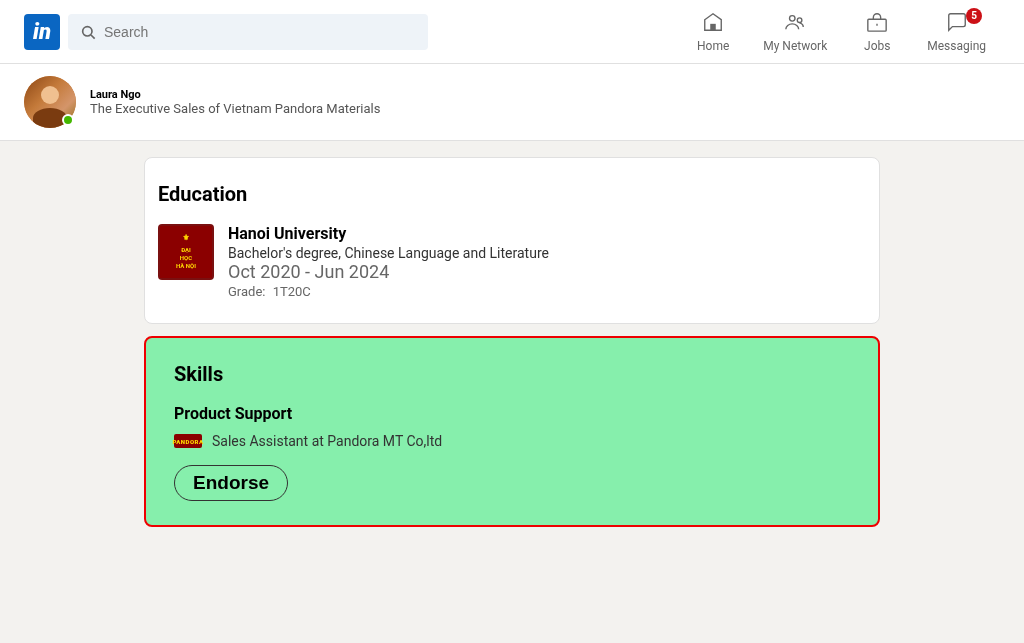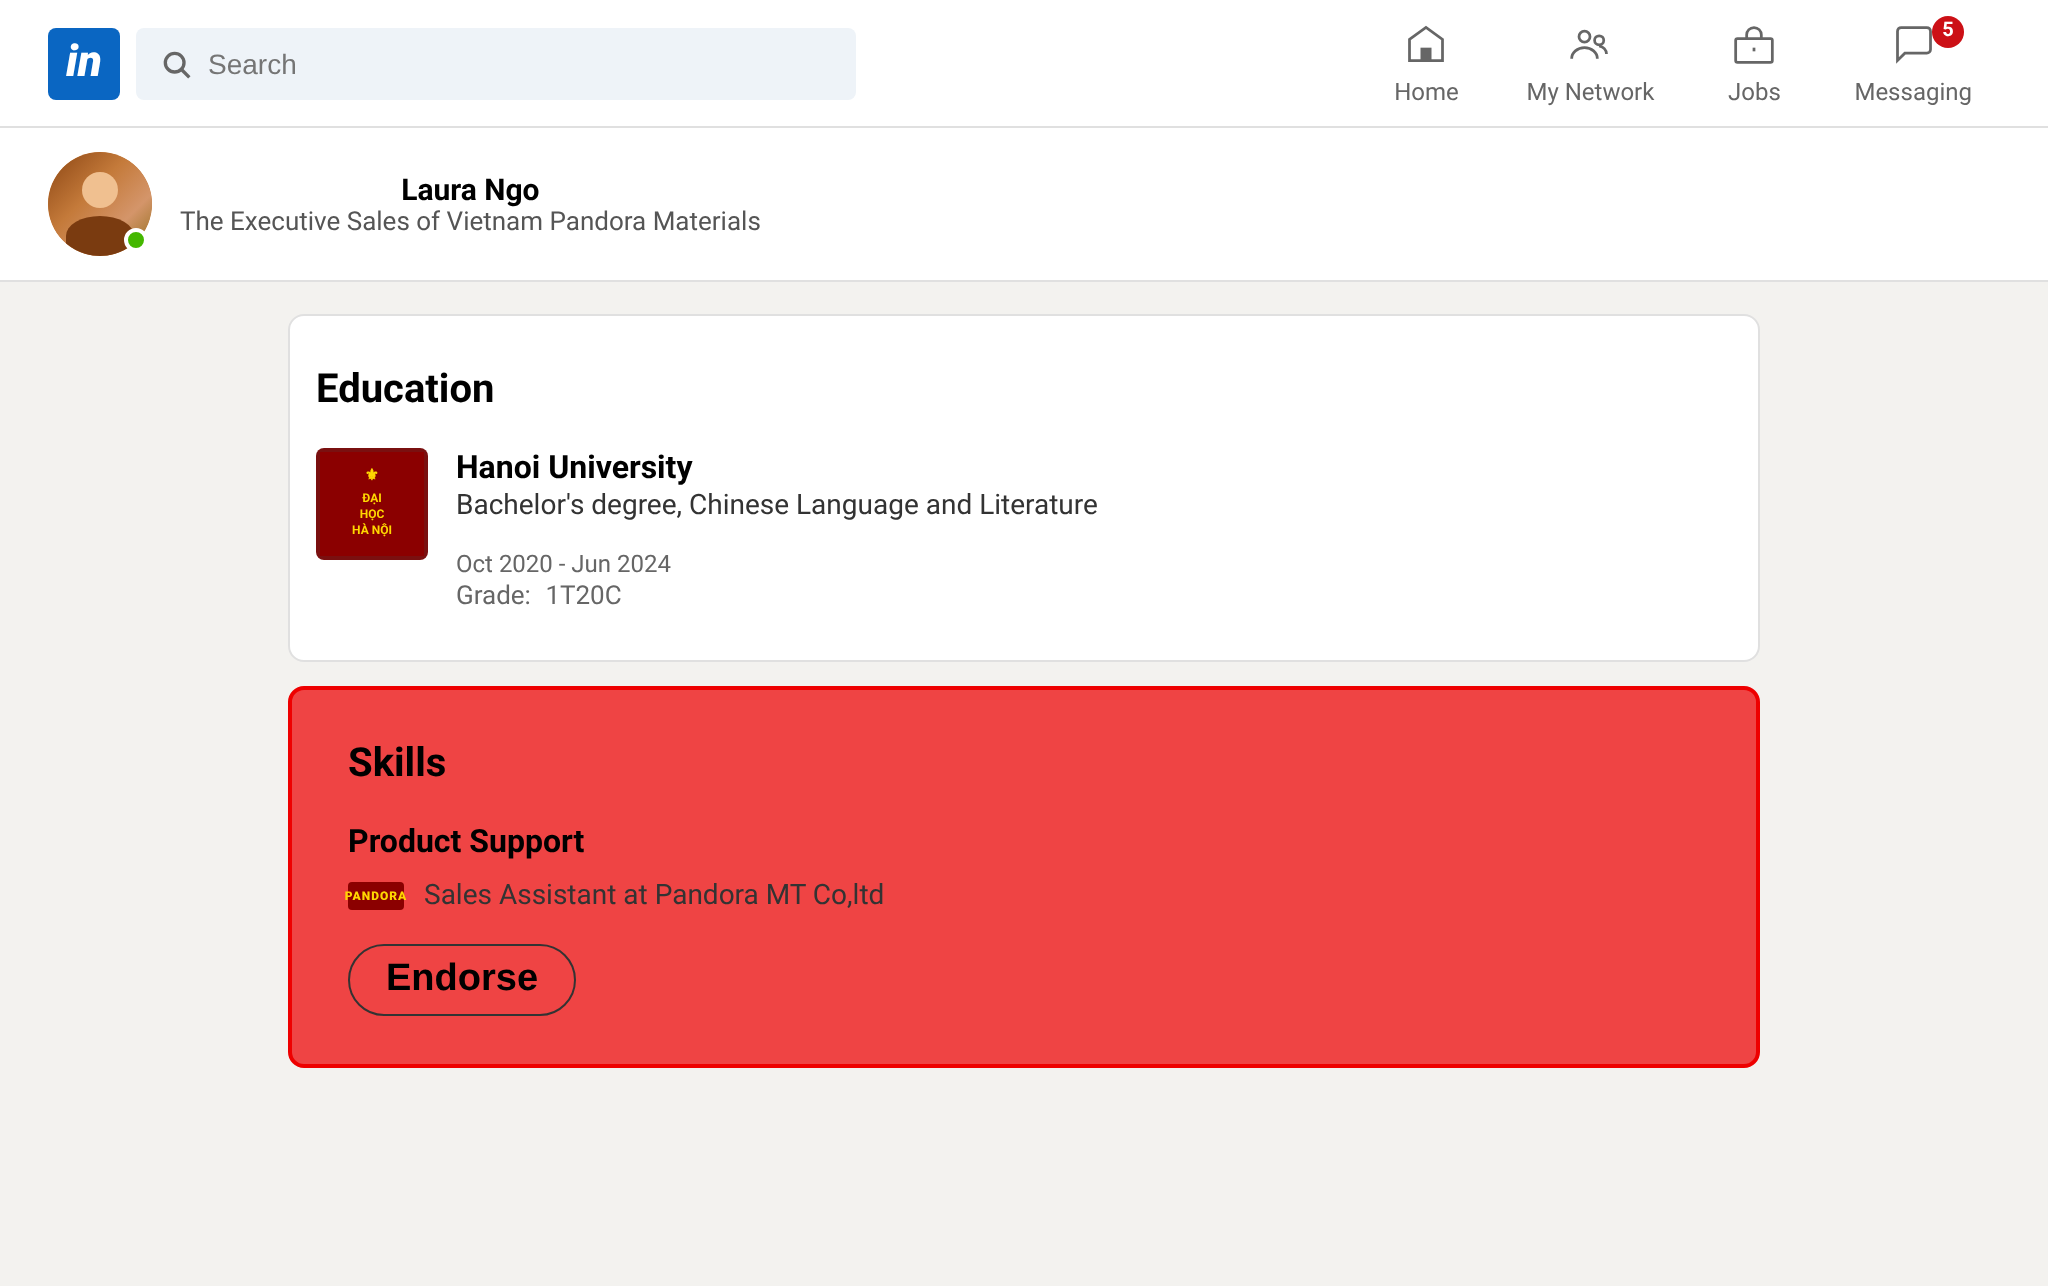--- a/index.html
+++ b/index.html
@@ -157,24 +157,23 @@
       height: 12px;
       background: #44b700;
       border-radius: 50%;
       border: 2px solid white;
       position: absolute;
       bottom: 2px;
       right: 2px;
     }
     .profile-info {}
     .profile-name {
-      font-size: 15px;
+      font-size: 11px;
       font-weight: 700;
       color: #000;
-      text-align: center;
     }
     .profile-title {
       font-size: 13px;
       color: #555;
     }
 
     
     .main-content {
       max-width: 760px;
       margin: 16px auto;
@@ -234,36 +233,36 @@
       font-size: 16px;
       font-weight: 700;
       color: #000;
     }
     .edu-degree {
       font-size: 14px;
       color: #333;
       margin-top: 2px;
     }
     .edu-dates {
-      font-size: 12px;
+      font-size: 18px;
       color: #666;
-      margin-top: 14px;
+      margin-top: 0;
     }
     .edu-grade {
       font-size: 13px;
       color: #666;
       margin-top: 2px;
     }
 
     
     .skills-card {
       border: 2px solid #e00;
       border-radius: 8px;
       padding: 24px 28px;
-      background: #ef4444;
+      background: #86efac;
     }
     .skill-name {
       font-size: 16px;
       font-weight: 700;
       color: #000;
       margin-bottom: 10px;
     }
     .skill-endorser {
       display: flex;
       align-items: center;

